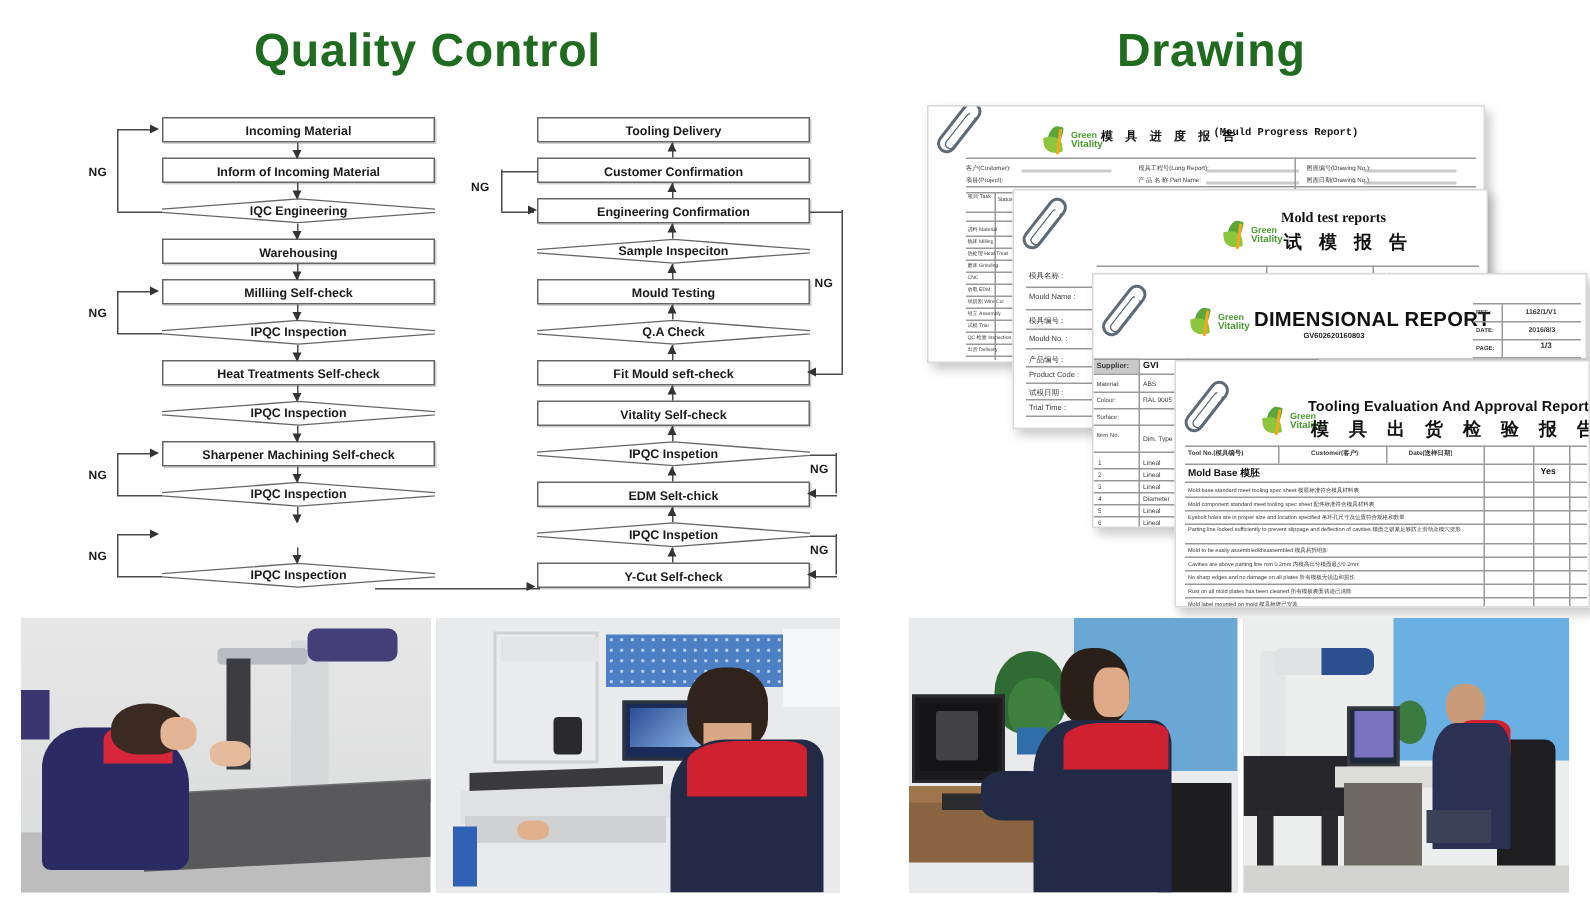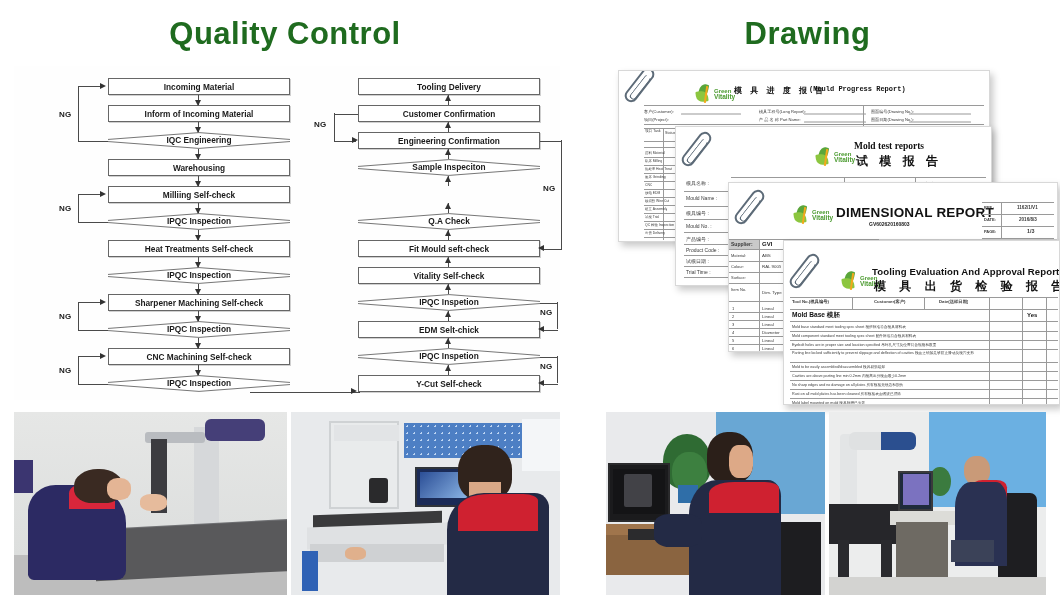--- a/index.html
+++ b/index.html
@@ -310,23 +310,20 @@
       </div>
       <div class="node box" style="top:228px">
           <span class="lbl">Sharpener Machining Self-check</span>
         </div>
       <div class="node diamond" style="top:255px">
         <svg class="dia-shape" viewBox="0 0 210 17" preserveAspectRatio="none">
             <polygon points="0,8.5 105,0.6 210,8.5 105,16.4" fill="#ffffff" stroke="#666" stroke-width="0.9"></polygon>
           </svg>
         <span class="lbl">IPQC Inspection</span>
       </div>
-      <div class="node box" style="top:282px">
-          <span class="lbl">CNC Machining Self-check</span>
-        </div>
       <div class="node diamond" style="top:309px">
         <svg class="dia-shape" viewBox="0 0 210 17" preserveAspectRatio="none">
             <polygon points="0,8.5 105,0.6 210,8.5 105,16.4" fill="#ffffff" stroke="#666" stroke-width="0.9"></polygon>
           </svg>
         <span class="lbl">IPQC Inspection</span>
       </div>
 
       <div class="vline" style="left:144px; top:29px;  height:10px;"></div>
       <div class="arrow-d" style="left:140.5px; top:34px;"></div>
       <div class="vline" style="left:144px; top:56px;  height:10px;"></div>
@@ -387,20 +384,23 @@
         </div>
       <div class="node box" style="top:66px">
           <span class="lbl">Engineering Confirmation</span>
         </div>
       <div class="node diamond" style="top:93px">
         <svg class="dia-shape" viewBox="0 0 210 17" preserveAspectRatio="none">
             <polygon points="0,8.5 105,0.6 210,8.5 105,16.4" fill="#ffffff" stroke="#666" stroke-width="0.9"></polygon>
           </svg>
         <span class="lbl">Sample Inspeciton</span>
       </div>
+      <div class="node box" style="top:120px">
+          <span class="lbl">Mould Testing</span>
+        </div>
       <div class="node diamond" style="top:147px">
         <svg class="dia-shape" viewBox="0 0 210 17" preserveAspectRatio="none">
             <polygon points="0,8.5 105,0.6 210,8.5 105,16.4" fill="#ffffff" stroke="#666" stroke-width="0.9"></polygon>
           </svg>
         <span class="lbl">Q.A Check</span>
       </div>
       <div class="node box" style="top:174px">
           <span class="lbl">Fit Mould seft-check</span>
         </div>
       <div class="node box" style="top:201px">

